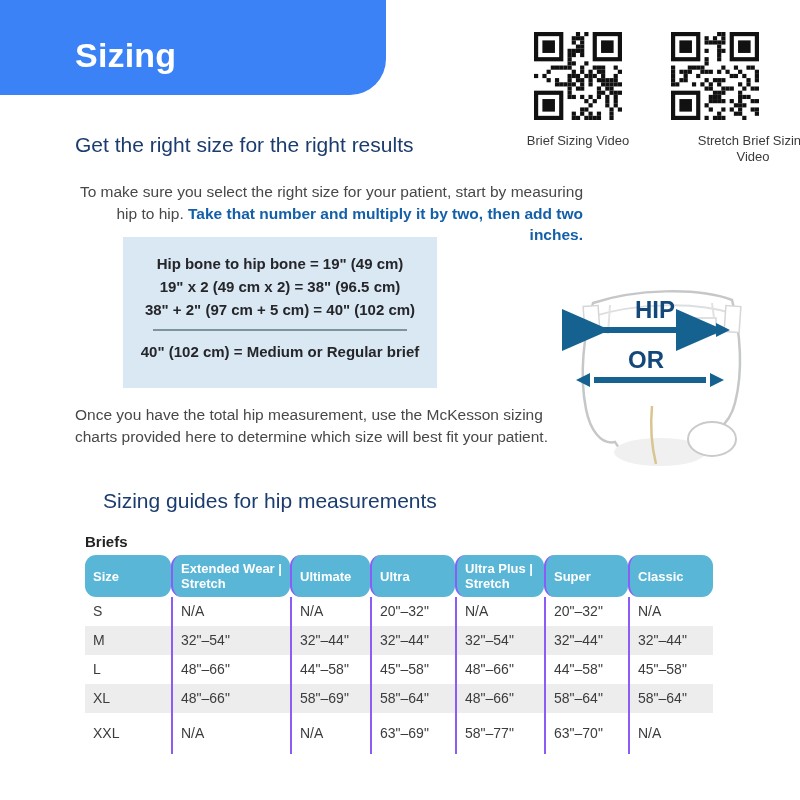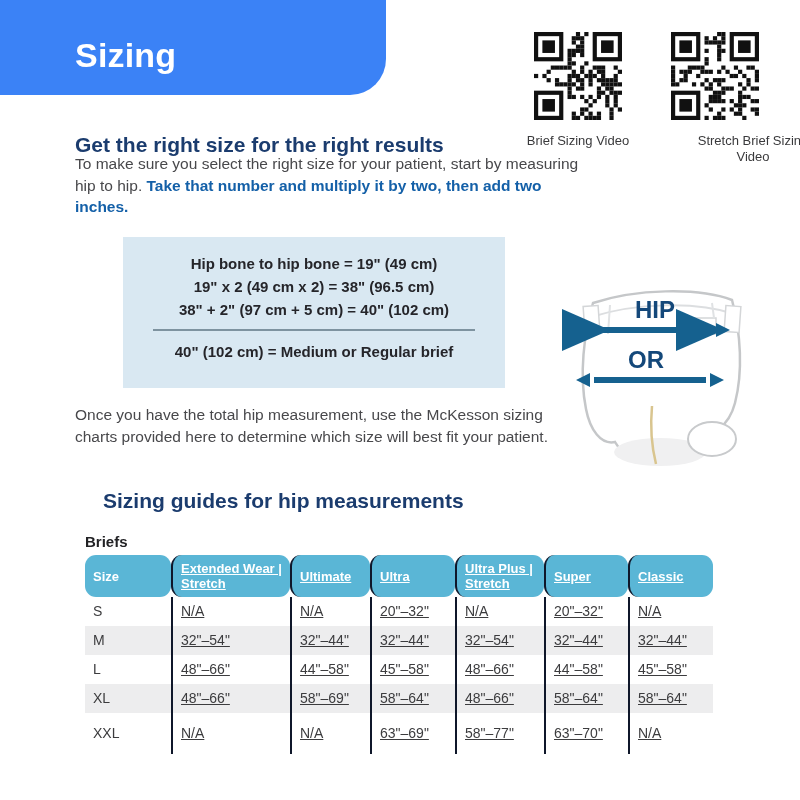--- a/index.html
+++ b/index.html
@@ -15,47 +15,47 @@
   
   .qr-box { position:absolute; width:88px; height:88px; background:#fff; }
   .qr1 { left:534px; top:32px; }
   .qr2 { left:671px; top:32px; }
   .qr-label { position:absolute; width:136px; text-align:center; font-size:13px;
     color:#3a3a3c; line-height:16px; }
   .qr-label-1 { left:510px; top:133px; }
   .qr-label-2 { left:685px; top:133px; }
 
   
-  .h2 { position:absolute; left:75px; color:#1B3C6E; font-size:21px; font-weight:bold; }
+  .h2 { position:absolute; left:75px; color:#1B3C6E; font-size:21px; font-weight:normal; }
   .h2-intro { top:133px; }
   .h2-table { top:489px;margin-left:28px; }
   .para { position:absolute; left:75px; width:508px; font-size:15.5px;
     line-height:21.5px; color:#48484B; }
-  .para-1 { top:153px; }
+  .para-1 { top:181px;text-align:right; }
   .para-2 { top:404px; width:502px; }
   .bold-blue { color:#1460A8; font-weight:bold; }
 
   
-  .calc-box { position:absolute; left:123px; top:237px; width:382px; height:151px;
+  .calc-box { position:absolute; left:123px; top:237px; width:314px; height:151px;
     background:#D9E8F2; text-align:center; padding-top:15px; color:#25252A; }
   .calc-box .line { font-size:15px; font-weight:bold; line-height:23px; }
   .calc-divider { border:none; border-top:2px solid #7E93A0; margin:8px 30px 9px 30px; }
   .calc-result { font-size:15px; line-height:23px; font-weight:bold; }
 
   
   .diagram { position:absolute; left:560px; top:256px; width:242px; height:232px; }
 
   
   .briefs-label { position:absolute; left:85px; top:533px; font-size:15px;
     font-weight:bold; color:#222225; }
   .size-table { position:absolute; left:85px; top:555px; width:628px;
     border-collapse:separate; border-spacing:0; table-layout:fixed; }
   .size-table th { background:#5AB6D6; color:#ffffff; font-size:13px; font-weight:bold;
     text-align:left; vertical-align:middle; padding:5px 8px; height:42px; line-height:15px;border-radius:11px; }
-  .size-table th + th, .size-table td + td { border-left:2px solid #0f172a;text-decoration:underline; }
+  .size-table th + th, .size-table td + td { border-left:2px solid #8b5cf6; }
   .size-table td { font-size:14px; color:#3C3C3E; padding:6px 8px; height:28px;
     vertical-align:middle; line-height:17px; }
   .size-table tbody tr:nth-child(even) td { background:#EDEDEE; }
   .size-table tbody tr:nth-child(odd) td { background:#ffffff; }
   .size-table tbody tr:last-child td { padding-top:12px; padding-bottom:12px; }
 </style>
 </head>
 <body>
 
 <div class="header-bar">

